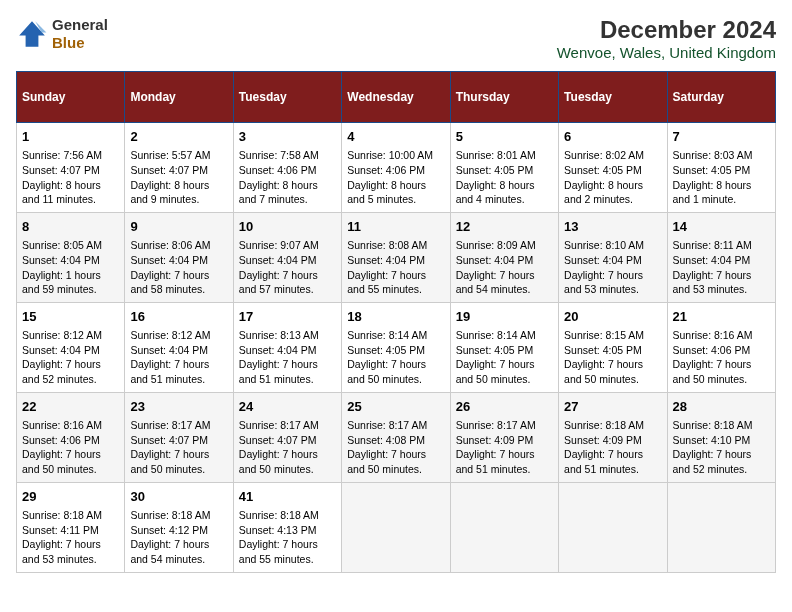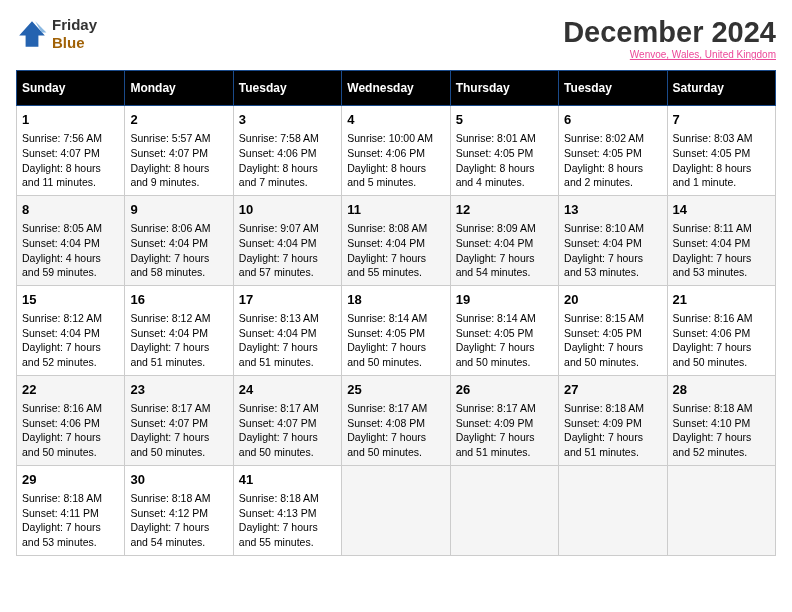--- a/index.html
+++ b/index.html
@@ -29,39 +29,38 @@
     }
     .logo-blue { color: #a16207; }
     .logo-icon {
       width: 32px;
       height: 32px;
     }
     .title-block {
       text-align: right;
     }
     .main-title {
-      font-size: 29px;
+      font-size: 24px;
       font-weight: bold;
       color: #333;
     }
     .subtitle {
-      font-size: 10px;
-      color: #ec4899;
-      text-decoration: underline;
+      font-size: 15px;
+      color: #14532d;
     }
     table {
       width: 100%;
       border-collapse: collapse;
       font-size: 10.5px;
     }
     thead tr th {
-      background: #000000;
+      background: #7f1d1d;
       color: #fff;
       text-align: left;
-      padding: 10px 5px;
+      padding: 18px 5px;
       font-size: 12px;
       font-weight: bold;
       border: 1px solid #1a4a8a;
     }
     tbody tr td {
       vertical-align: top;
       padding: 5px 5px;
       border: 1px solid #ccc;
       width: 14.28%;
       min-height: 70px;
@@ -84,21 +83,21 @@
 </head>
 <body>
 
 <div class="header">
   <div class="logo">
     <svg class="logo-icon" viewBox="0 0 40 40">
       <polygon points="20,4 36,22 28,22 28,36 12,36 12,22 4,22" fill="#2563b0"></polygon>
       <polygon points="24,4 38,18 32,18" fill="#5b9bd5" opacity="0.7"></polygon>
     </svg>
     <div>
-      <div class="logo-text" style="color:#333">Friday</div>
+      <div class="logo-text" style="color:#333">General</div>
       <div class="logo-text logo-blue">Blue</div>
     </div>
   </div>
   <div class="title-block">
     <div class="main-title">December 2024</div>
     <div class="subtitle">Wenvoe, Wales, United Kingdom</div>
   </div>
 </div>
 
 <table>
@@ -117,21 +116,21 @@
   <tr>
         <td><span class="day-num">1</span><span>Sunrise: 7:56 AM</span><br><span>Sunset: 4:07 PM</span><br><span>Daylight: 8 hours and 11 minutes.</span></td>
         <td><span class="day-num">2</span><span>Sunrise: 5:57 AM</span><br><span>Sunset: 4:07 PM</span><br><span>Daylight: 8 hours and 9 minutes.</span></td>
         <td><span class="day-num">3</span><span>Sunrise: 7:58 AM</span><br><span>Sunset: 4:06 PM</span><br><span>Daylight: 8 hours and 7 minutes.</span></td>
         <td><span class="day-num">4</span><span>Sunrise: 10:00 AM</span><br><span>Sunset: 4:06 PM</span><br><span>Daylight: 8 hours and 5 minutes.</span></td>
         <td><span class="day-num">5</span><span>Sunrise: 8:01 AM</span><br><span>Sunset: 4:05 PM</span><br><span>Daylight: 8 hours and 4 minutes.</span></td>
         <td><span class="day-num">6</span><span>Sunrise: 8:02 AM</span><br><span>Sunset: 4:05 PM</span><br><span>Daylight: 8 hours and 2 minutes.</span></td>
         <td><span class="day-num">7</span><span>Sunrise: 8:03 AM</span><br><span>Sunset: 4:05 PM</span><br><span>Daylight: 8 hours and 1 minute.</span></td>
       </tr>
       <tr>
-        <td><span class="day-num">8</span><span>Sunrise: 8:05 AM</span><br><span>Sunset: 4:04 PM</span><br><span>Daylight: 4 hours and 59 minutes.</span></td>
+        <td><span class="day-num">8</span><span>Sunrise: 8:05 AM</span><br><span>Sunset: 4:04 PM</span><br><span>Daylight: 1 hours and 59 minutes.</span></td>
         <td><span class="day-num">9</span><span>Sunrise: 8:06 AM</span><br><span>Sunset: 4:04 PM</span><br><span>Daylight: 7 hours and 58 minutes.</span></td>
         <td><span class="day-num">10</span><span>Sunrise: 9:07 AM</span><br><span>Sunset: 4:04 PM</span><br><span>Daylight: 7 hours and 57 minutes.</span></td>
         <td><span class="day-num">11</span><span>Sunrise: 8:08 AM</span><br><span>Sunset: 4:04 PM</span><br><span>Daylight: 7 hours and 55 minutes.</span></td>
         <td><span class="day-num">12</span><span>Sunrise: 8:09 AM</span><br><span>Sunset: 4:04 PM</span><br><span>Daylight: 7 hours and 54 minutes.</span></td>
         <td><span class="day-num">13</span><span>Sunrise: 8:10 AM</span><br><span>Sunset: 4:04 PM</span><br><span>Daylight: 7 hours and 53 minutes.</span></td>
         <td><span class="day-num">14</span><span>Sunrise: 8:11 AM</span><br><span>Sunset: 4:04 PM</span><br><span>Daylight: 7 hours and 53 minutes.</span></td>
       </tr>
       <tr>
         <td><span class="day-num">15</span><span>Sunrise: 8:12 AM</span><br><span>Sunset: 4:04 PM</span><br><span>Daylight: 7 hours and 52 minutes.</span></td>
         <td><span class="day-num">16</span><span>Sunrise: 8:12 AM</span><br><span>Sunset: 4:04 PM</span><br><span>Daylight: 7 hours and 51 minutes.</span></td>

